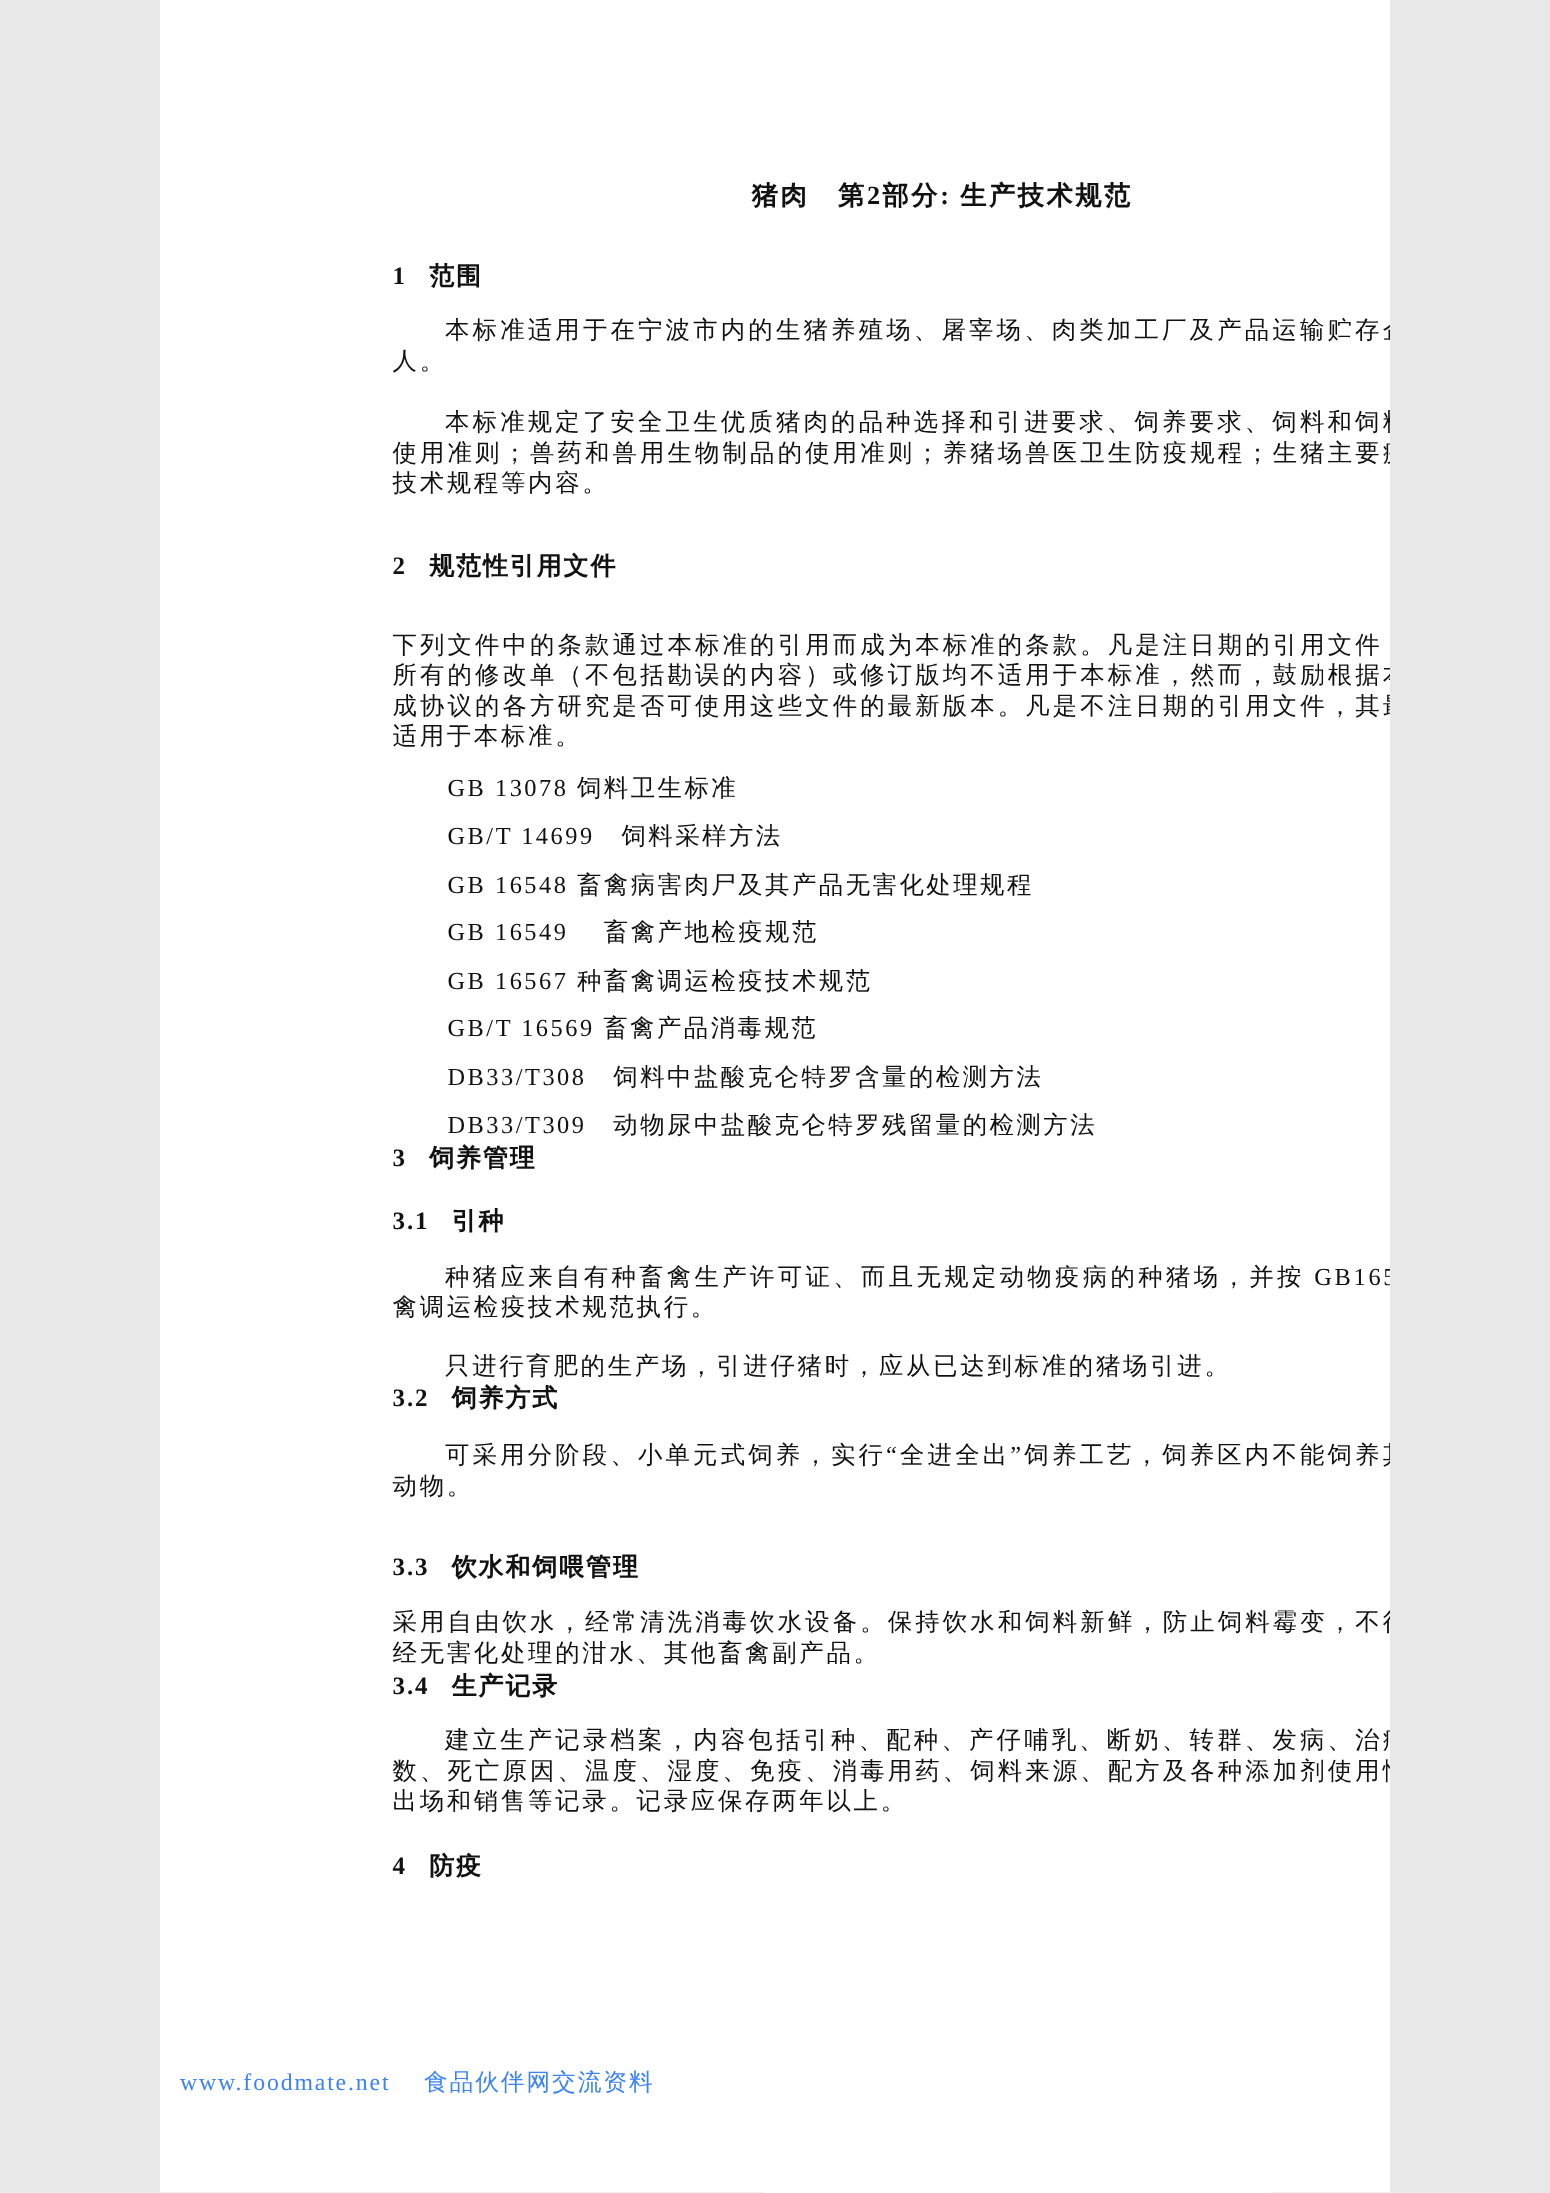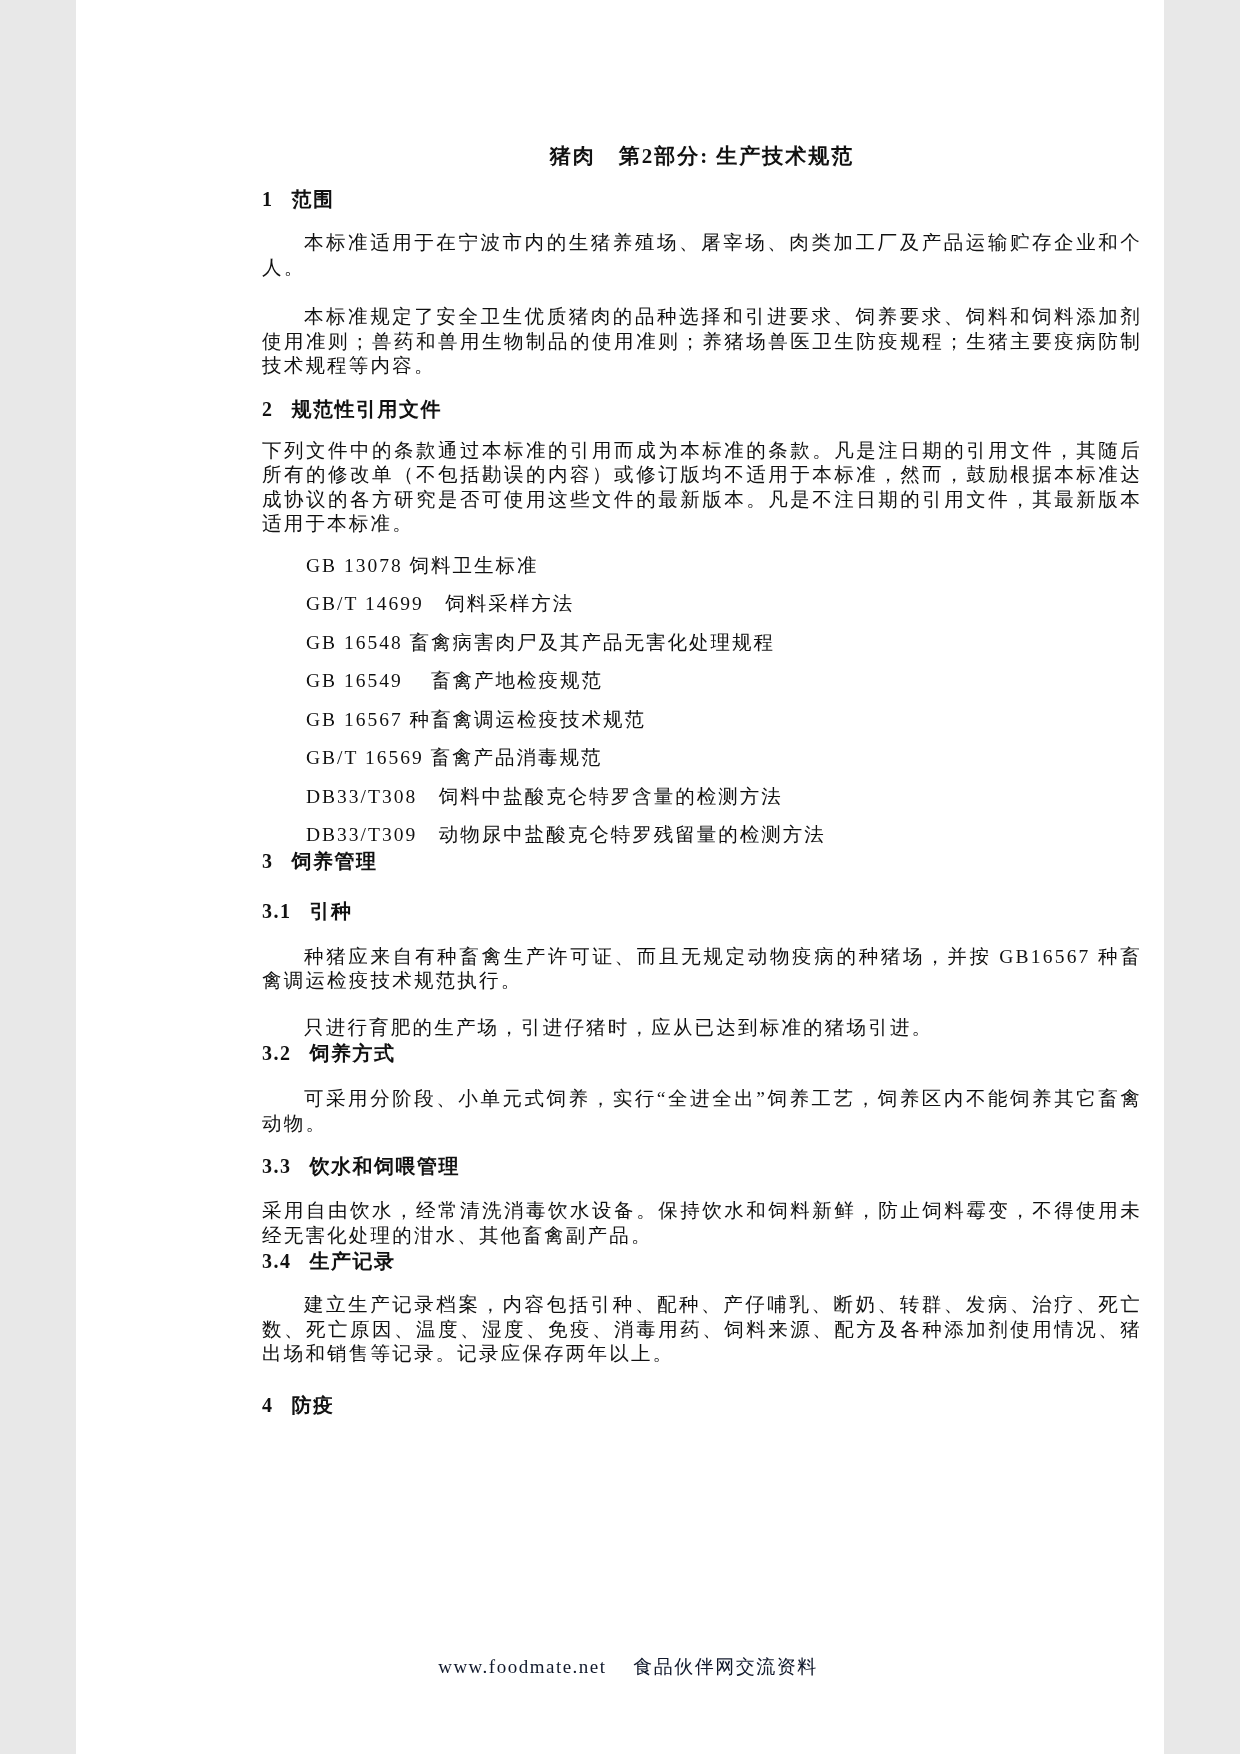--- a/index.html
+++ b/index.html
@@ -1,18 +1,18 @@
 <!DOCTYPE html>
 <html><head>
 <meta charset="utf-8">
 <style>
   html,body{margin:0;padding:0;background:#e8e8e8;}
   .page{
     position:relative;
-    width:1088px;height:1754px;
+    width:984px;height:1754px;
     margin:0 auto;
     background:#ffffff;
     overflow:hidden;
     font-family:"Liberation Serif","DejaVu Serif",serif;
     color:#111111;
   }
   .content{
     box-sizing:content-box;
     width:880px;
     padding:143px 174px 0 186px;
@@ -46,30 +46,29 @@
     font-size:19.5px;
     line-height:24.5px;
     letter-spacing:2px;
     padding-left:44px;
     white-space:pre-wrap;
   }
   .footer{
     position:absolute;
     left:0;right:0;
     top:1655px;
-    text-align:center;
-    color:#0f172a;
+    color:#3b82f6;
     font-size:19px;
     line-height:24px;
     letter-spacing:1.5px;
     white-space:pre-wrap;
     margin-left:16px;
   }
   .mt13{margin-top:17px}.mt19{margin-top:19px}.mt20{margin-top:20px}
-  .mt21{margin-top:21px}.mt22{margin-top:22px}.mt23{margin-top:17px}
+  .mt21{margin-top:21px}.mt22{margin-top:22px}.mt23{margin-top:39px}
   .mt24{margin-top:24px}.mt25{margin-top:25px}.mt26{margin-top:14px}
   .mt28{}
 </style>
 </head>
 <body>
 
 <div class="page">
   <div class="content">
 
     <div class="doc-title">猪肉　第2部分: 生产技术规范</div>

